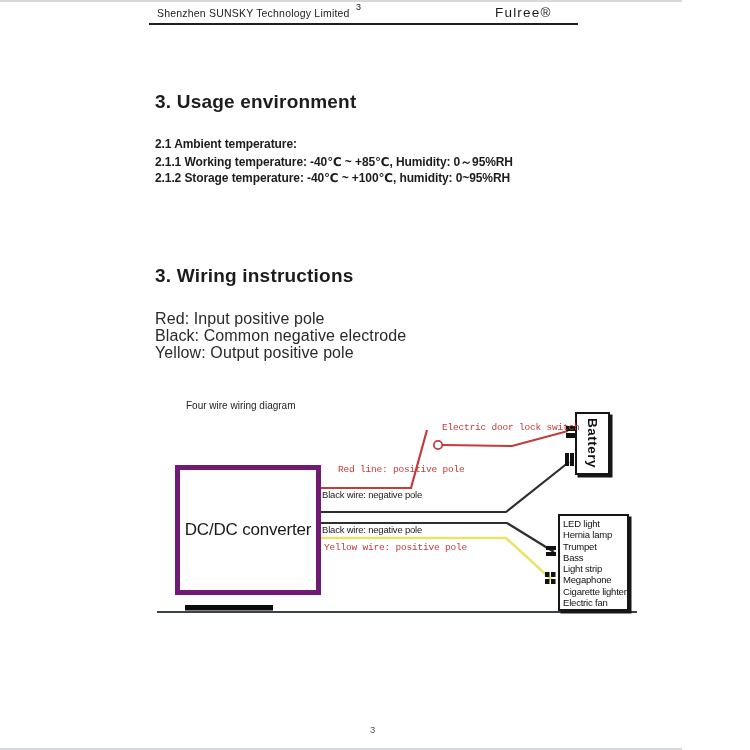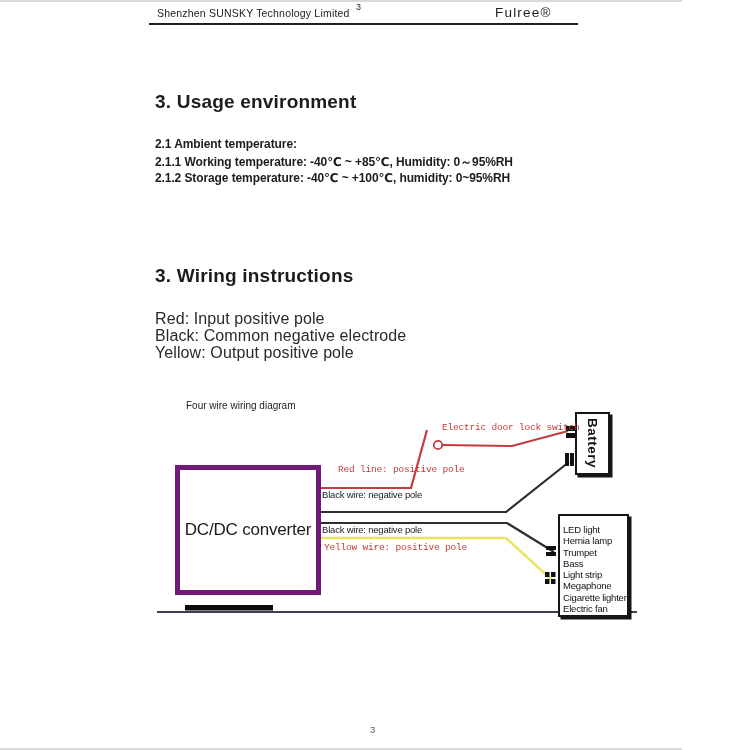--- a/index.html
+++ b/index.html
@@ -31,21 +31,21 @@
   .battery-box{
     left:575px;top:412px;width:31px;height:59px;border:2px solid #161616;
     box-shadow:2.5px 2.5px 0 #161616;background:#fff;
     display:flex;align-items:center;justify-content:center;
   }
   .battery-box span{
     writing-mode:vertical-rl;font-size:13.5px;font-weight:600;letter-spacing:.5px;color:#111;
   }
   .load-box{
     left:558px;top:514px;width:64px;height:91px;border:2px solid #161616;
-    box-shadow:2.5px 2.5px 0 #161616;background:#fff;padding:8px 0 0 3px;
+    box-shadow:2.5px 2.5px 0 #161616;background:#fff;padding:2px 0 0 3px;
   }
   .load-box div{font-size:9.5px;line-height:11.3px;letter-spacing:-.2px;white-space:nowrap;color:#111;}
   .wire-label{font-size:9.5px;letter-spacing:-.2px;}
   .red-text{color:#c43b3b;font-family:Liberation Mono, monospace;}
   .lbl-switch{left:442px;top:422px;}
   .lbl-red{left:322px;top:464px;padding-left:16px;}
   .lbl-black1{left:322px;top:489px;}
   .lbl-black2{left:322px;top:524px;}
   .lbl-yellow{left:324px;top:542px;}
   svg.wires{position:absolute;left:150px;top:400px;}

